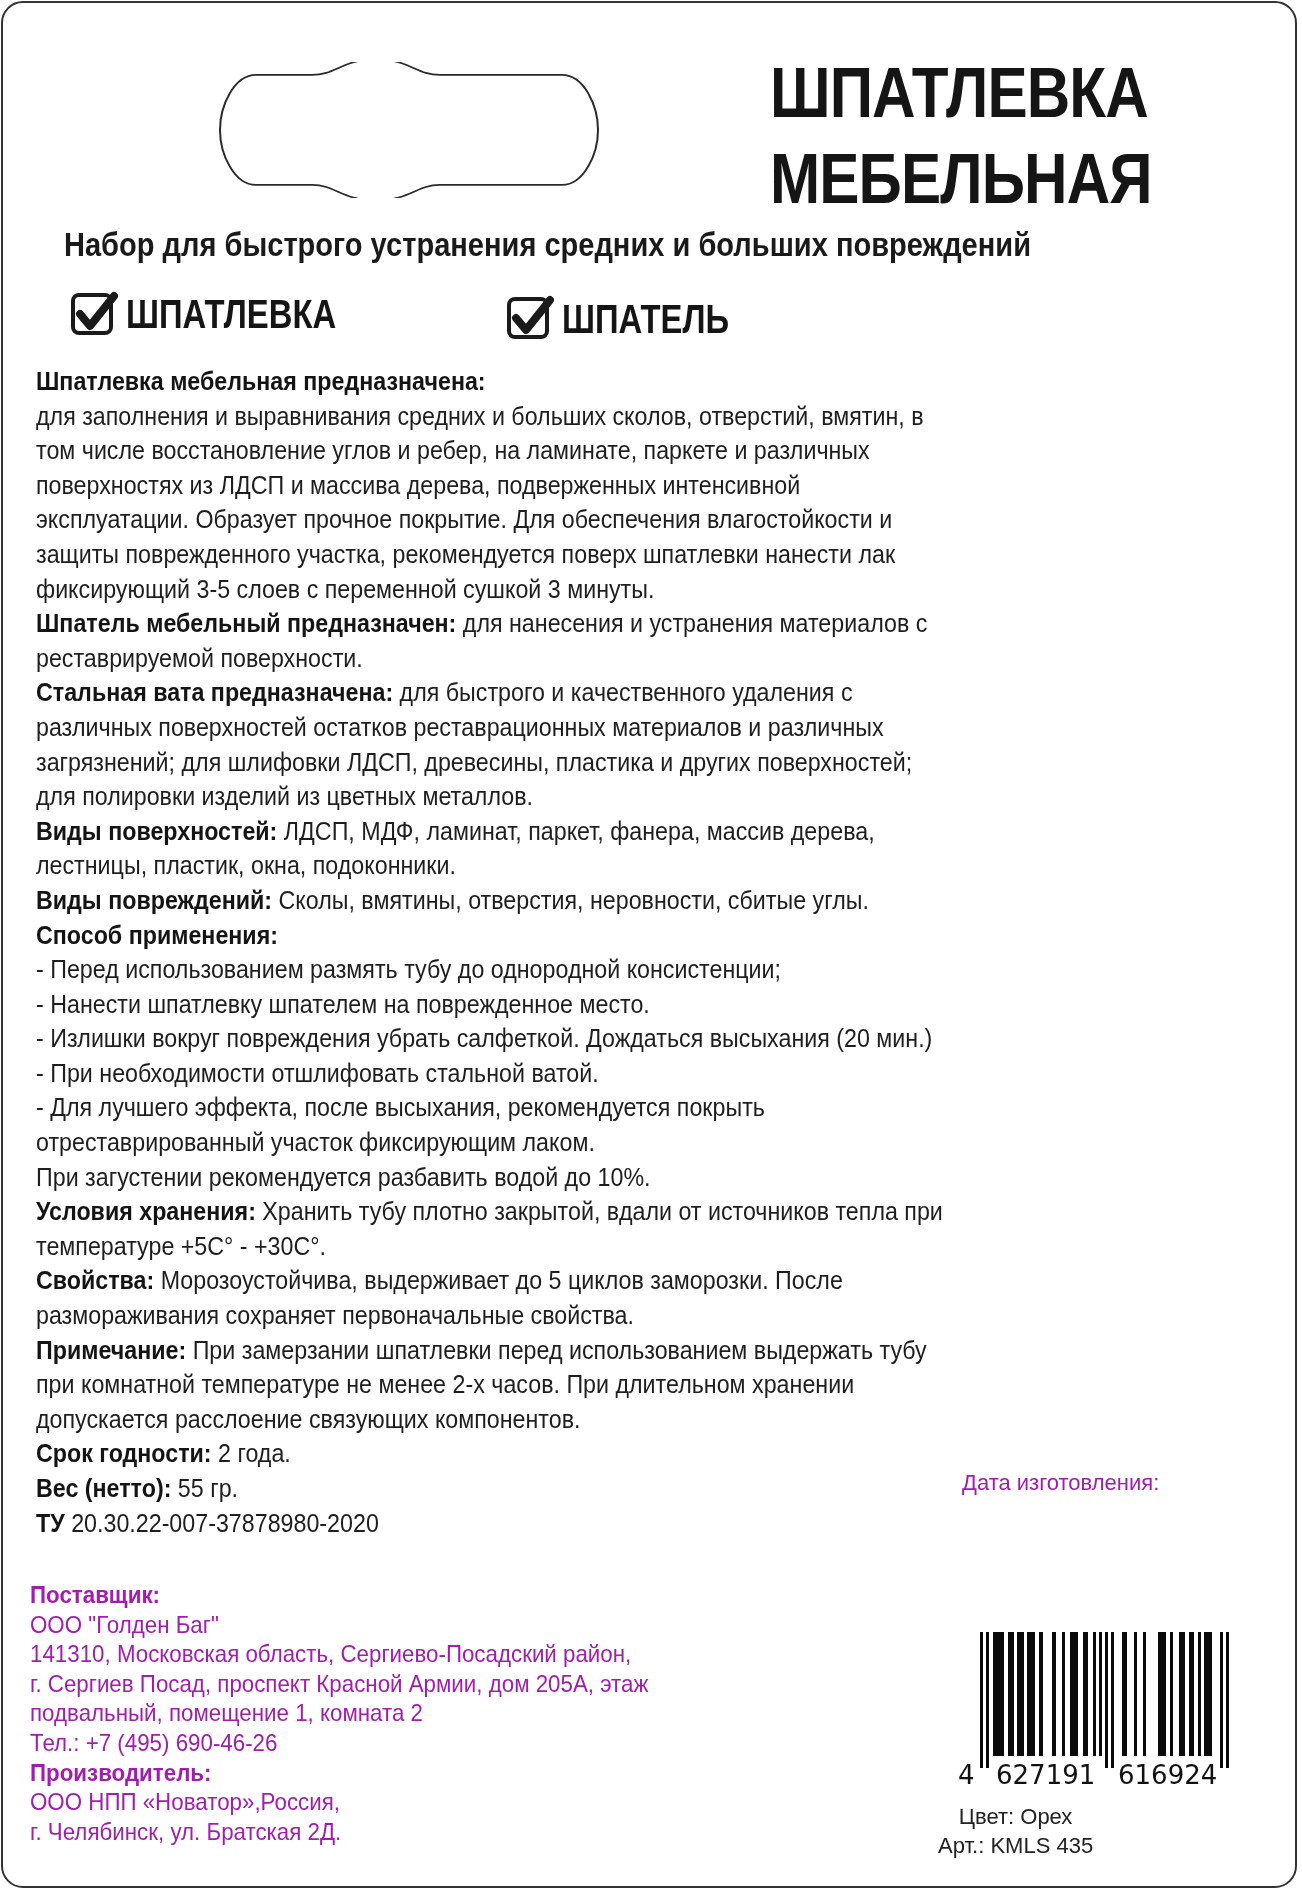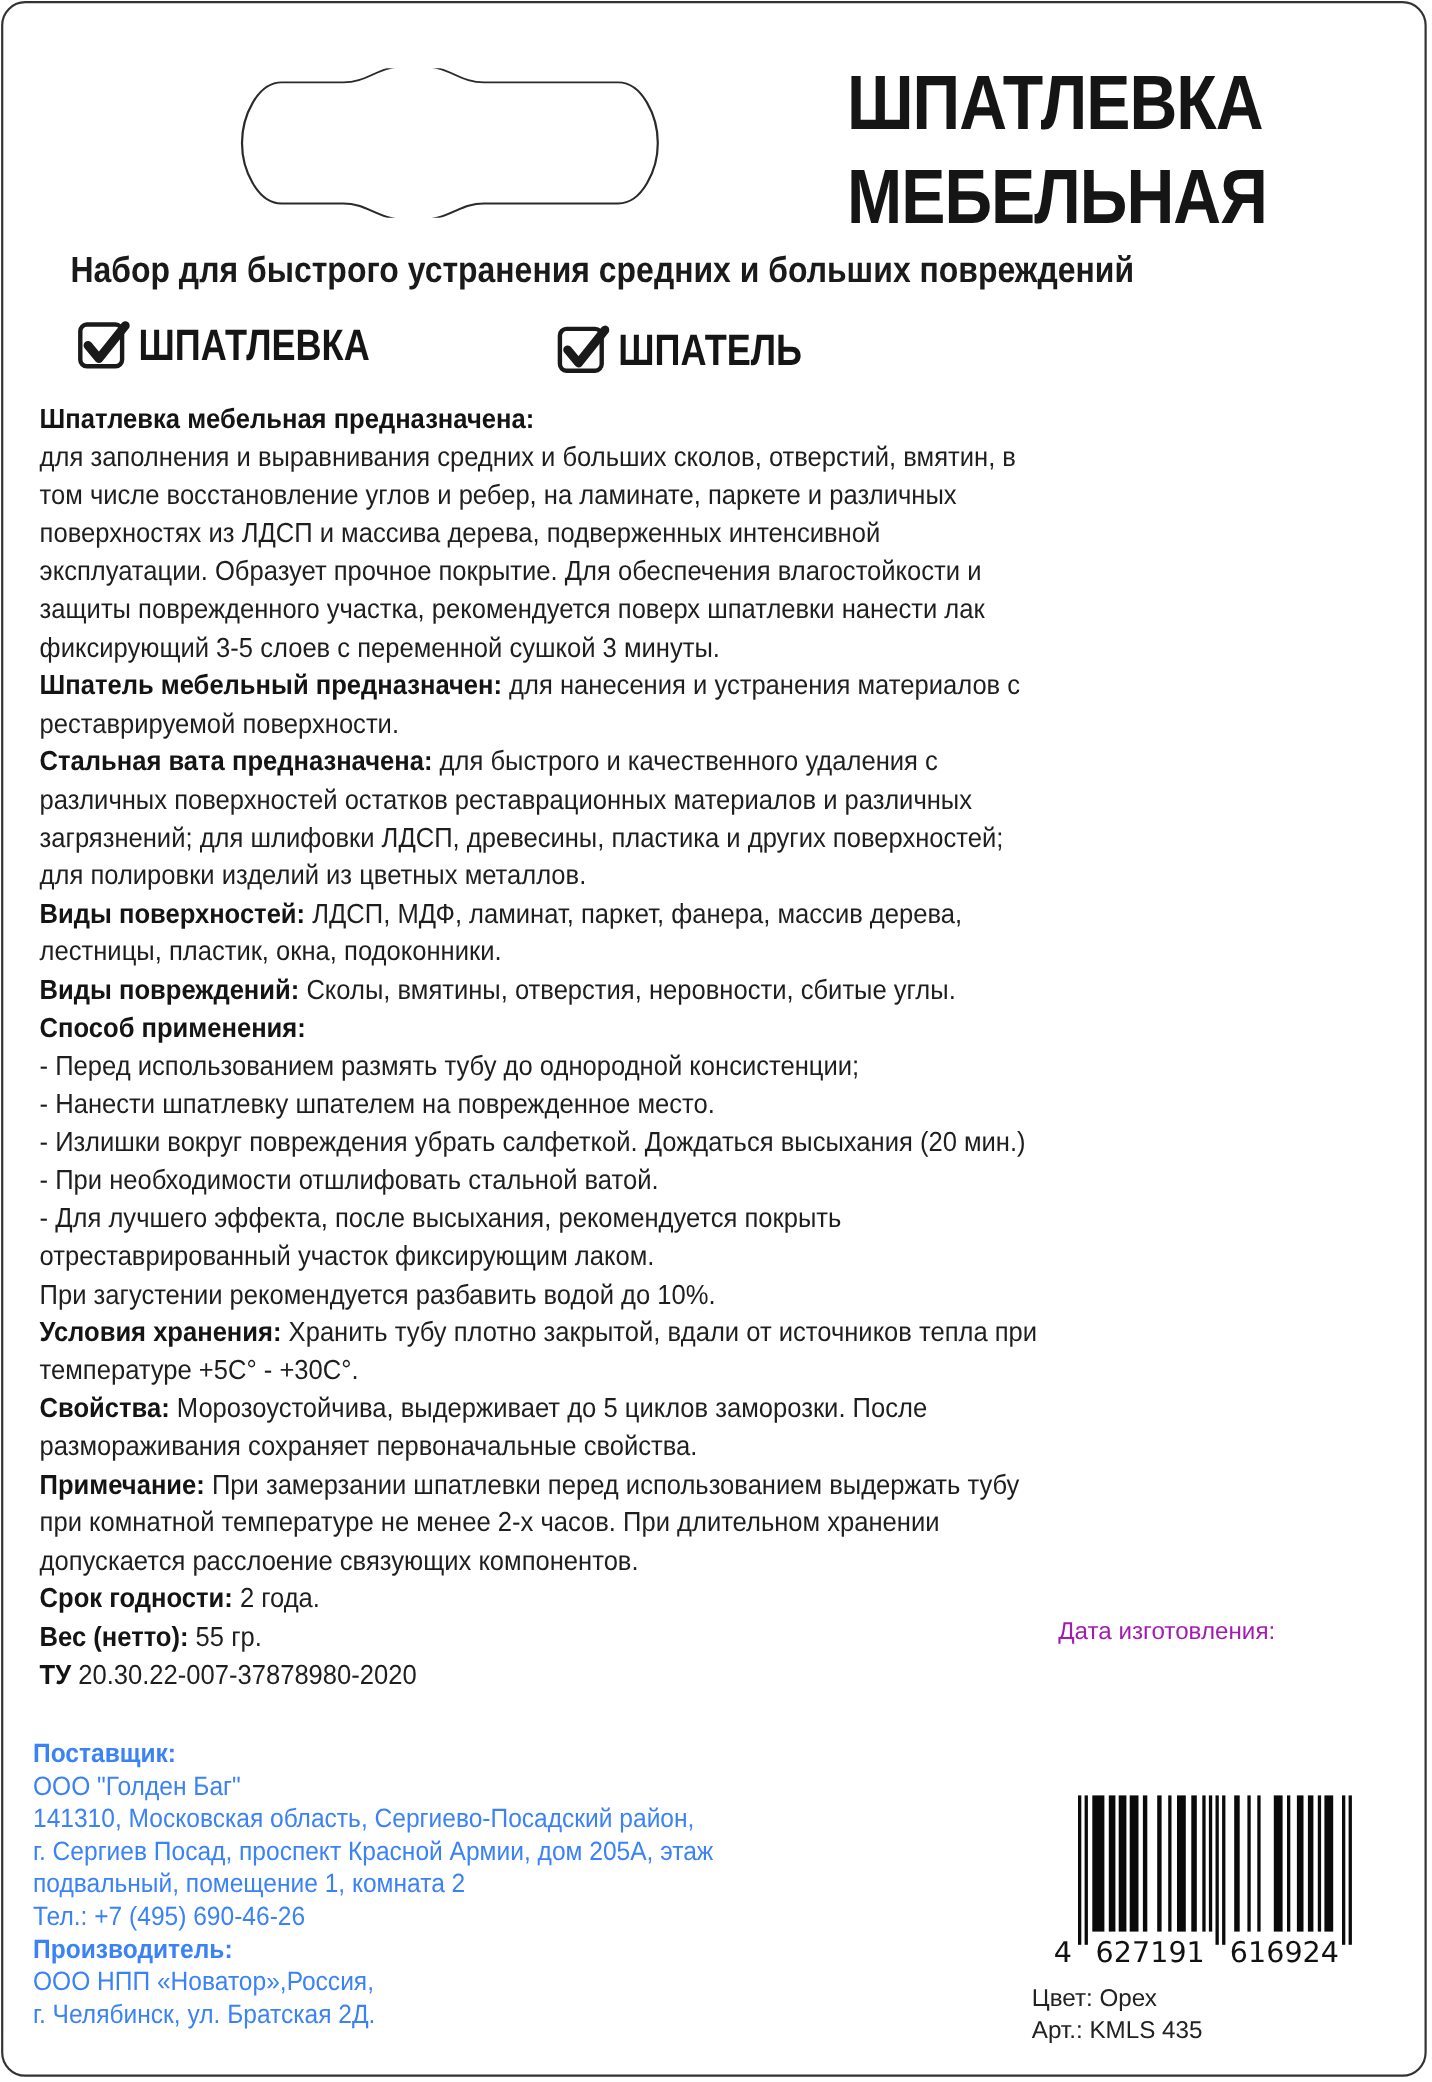--- a/index.html
+++ b/index.html
@@ -16,25 +16,25 @@
   .checks { position: absolute; top: 286px; left: 0; width: 1302px; height: 56px; }
   .check-item { position: absolute; display: flex; align-items: center; height: 56px; }
   .check-item svg { width: 48px; height: 48px; margin-right: 8px; }
   .check-label { font-weight: bold; font-size: 40px; white-space: nowrap;
                  transform: scaleX(0.82); transform-origin: left center; color: #151515; }
   .body-text { position: absolute; left: 36px; top: 364px; width: 1240px; font-size: 25px;
                line-height: 34.6px; color: #1e1e1e; }
   .body-text p { margin: 0; white-space: nowrap; transform: scaleX(0.93); transform-origin: left top; }
   .body-text b { color: #141414; }
   .date-label { position: absolute; left: 962px; top: 1470px; font-size: 22px; color: #a21caf; }
-  .supplier { position: absolute; left: 30px; top: 1580px; font-size: 24px; line-height: 29.6px; color: #3b82f6; }
+  .supplier { position: absolute; left: 30px; top: 1580px; font-size: 24px; line-height: 29.6px; color: #a21caf; }
   .supplier p { margin: 0; white-space: nowrap; transform: scaleX(0.93); transform-origin: left top; }
   .barcode { position: absolute; left: 958px; top: 1632px; width: 280px; height: 156px; }
   .meta { position: absolute; left: 938px; top: 1802px; font-size: 22px; line-height: 29px; color: #222; }
-  .meta p { margin: 0; }
+  .meta p { margin: 0; text-align: center; }
 </style>
 </head>
 <body>
 
 <div class="card"></div>
 
 <svg class="hang-tab" viewBox="0 0 386 136">
   <path d="M40,4 L96,4 C120,4 126,-14 160,-14 C194,-14 200,4 224,4 L346,4 C368,4 382,40 382,68 C382,96 368,132 346,132 L224,132 C200,132 194,150 160,150 C126,150 120,132 96,132 L40,132 C18,132 4,96 4,68 C4,40 18,4 40,4 Z" transform="translate(0,0) scale(1,0.86) translate(0,11)" fill="none" stroke="#2a2a2a" stroke-width="2"></path>
 </svg>
 

